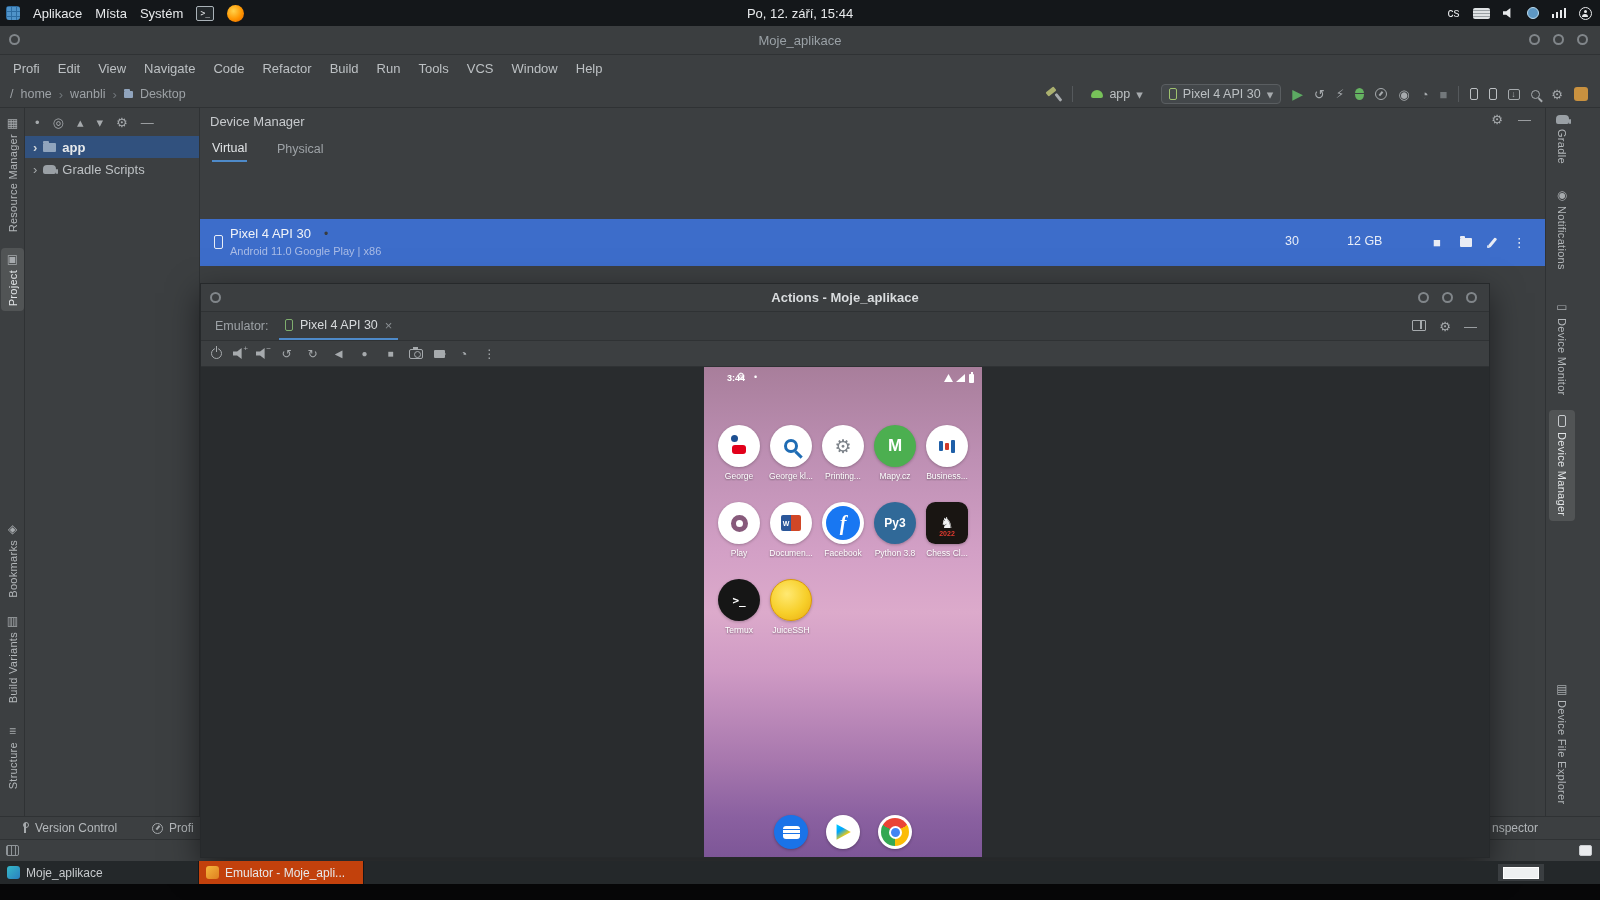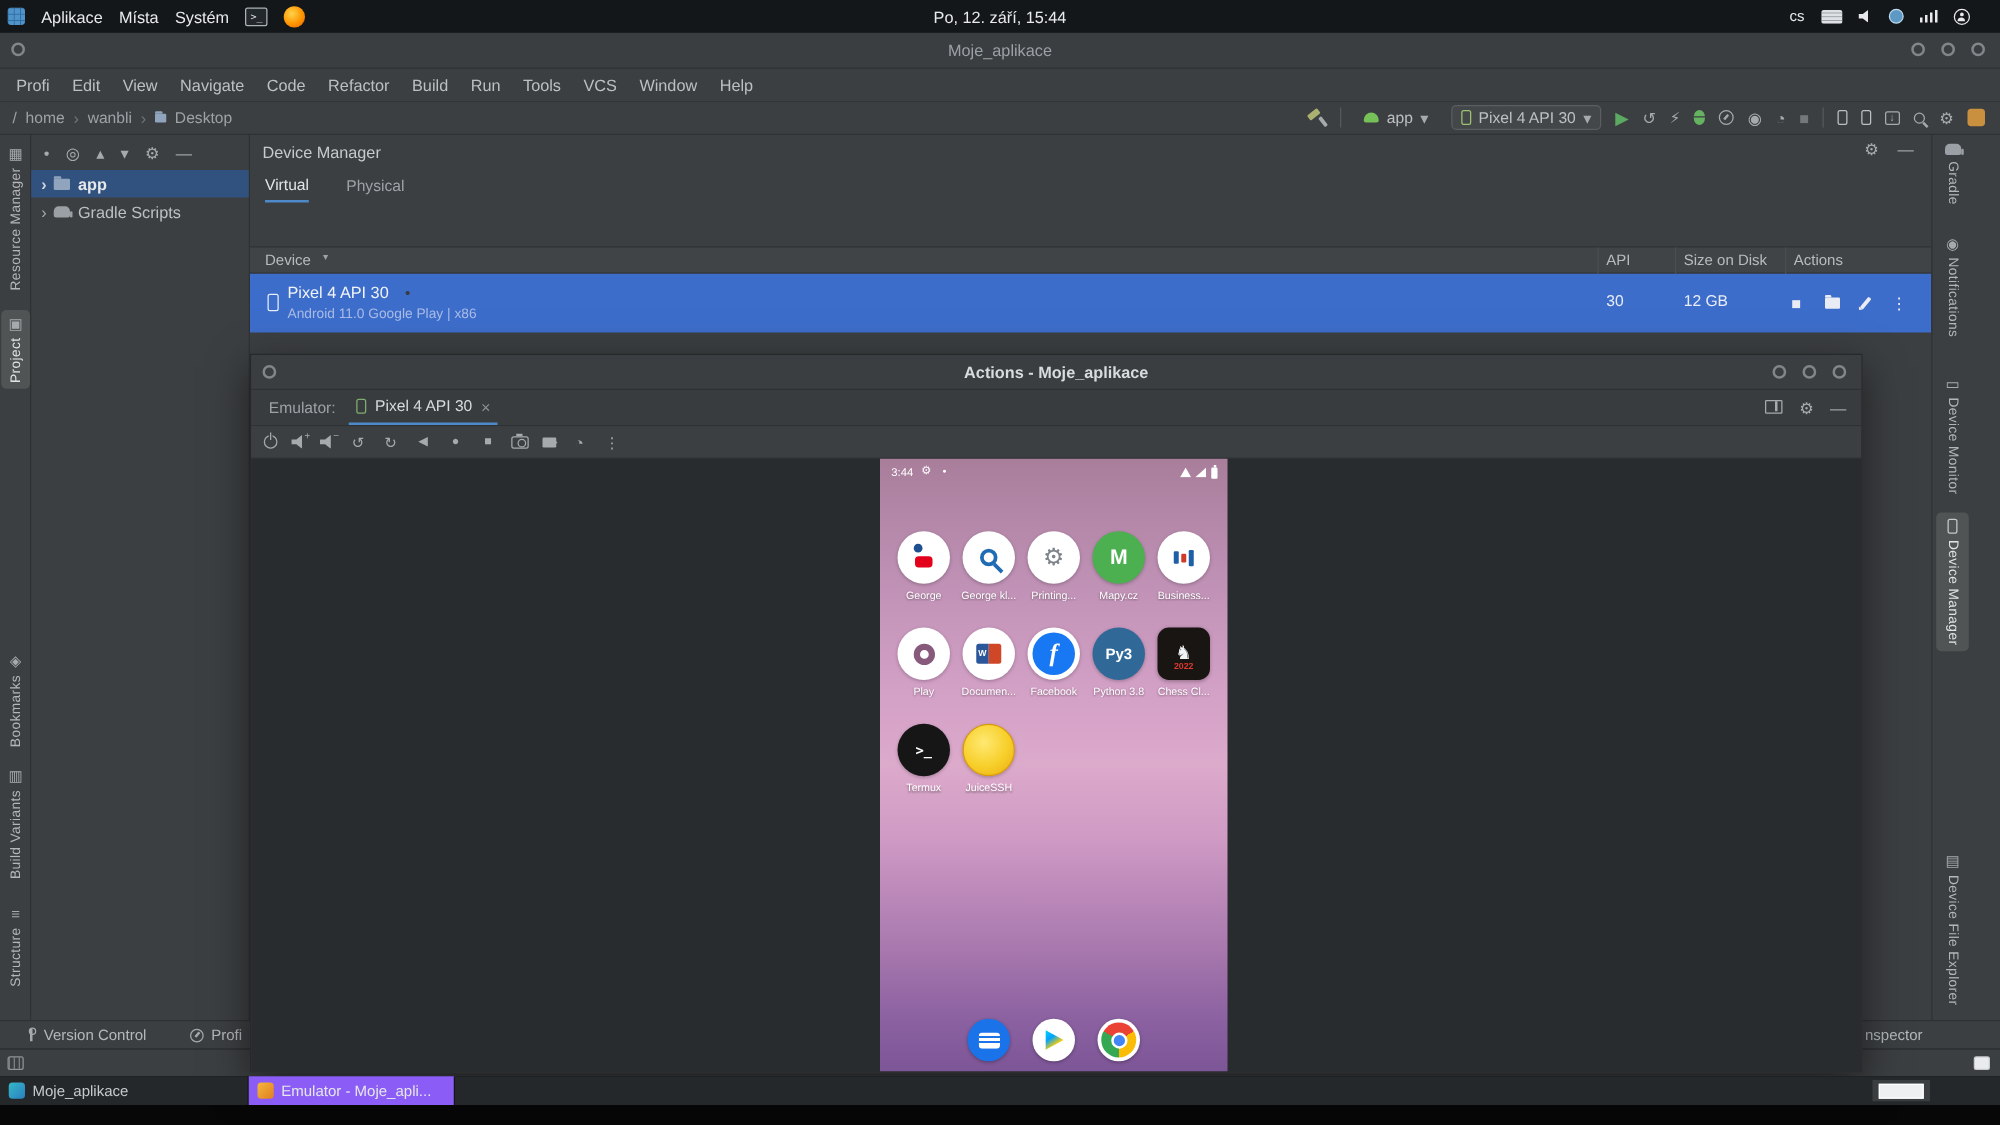--- a/index.html
+++ b/index.html
@@ -69,21 +69,21 @@
   .net-ic{display:inline-block;width:12px;height:12px;border:1.5px solid #bcdcf0;border-radius:50%;background:#5e98c4}
   .ff-ic{display:inline-block;width:17px;height:17px;border-radius:50%;background:radial-gradient(circle at 38% 35%,#ffd24a 0%,#ff9500 55%,#e66000 100%)}
   .term-ic{display:inline-flex;align-items:center;justify-content:center;width:18px;height:15px;background:#23282b;border:1px solid #aab2b8;border-radius:2px;color:#e8eaec;font-size:8px;font-family:"DejaVu Sans Mono",monospace}
   .sysapp-ic{display:inline-block;width:14px;height:14px;border-radius:3px;background:#4f93c9;background-image:linear-gradient(#2d6da3 1px,transparent 1px),linear-gradient(90deg,#2d6da3 1px,transparent 1px);background-size:5px 5px}
 
   
   .sysbar{left:0;top:0;width:1600px;height:26px;background:#14171a;color:#e8eaec;font-size:13px;z-index:70}
   .sysbar .left{position:absolute;left:6px;top:0;height:26px;gap:13px}
   .sysbar .menu{cursor:default}
   .sysclock{position:absolute;left:0;top:0;width:100%;height:26px;display:flex;align-items:center;justify-content:center;font-size:13px}
-  .sysbar .right{position:absolute;right:24px;top:0;height:26px;gap:13px;font-size:12px}
+  .sysbar .right{position:absolute;right:8px;top:0;height:26px;gap:13px;font-size:12px}
 
   
   .titlebar{left:0;top:26px;width:1600px;height:29px;background:#3b3e40;border-bottom:1px solid #2f3234}
   .titlebar .ttl{position:absolute;left:0;top:0;width:100%;height:28px;display:flex;align-items:center;justify-content:center;color:#9aa1a6;font-size:13px}
   .titlebar .lc{position:absolute;left:9px;top:8px}
   .titlebar .rc{position:absolute;right:12px;top:8px;display:flex;gap:13px}
   .menubar{left:0;top:55px;width:1600px;height:26px;background:#3c3f41;display:flex;align-items:center;padding-left:4px;font-size:13px;color:#bcc0c3}
   .menubar span{padding:0 9px;cursor:default}
   .navbar{left:0;top:81px;width:1600px;height:27px;background:#3c3f41;border-bottom:1px solid #2f3234}
   .crumbs{position:absolute;left:10px;top:0;height:26px;gap:7px;font-size:12.5px;color:#9da2a6}
@@ -147,21 +147,21 @@
   .emutabs .lbl{position:absolute;left:14px;top:7px;font-size:12.5px;color:#9da2a6}
   .emutab{position:absolute;left:78px;top:0;height:28px;display:flex;align-items:center;gap:7px;padding:0 6px;font-size:12.5px;color:#d7dadc;border-bottom:2px solid #4e8ac9}
   .emutabs .ric{position:absolute;right:12px;top:8px;display:flex;gap:13px}
   .emutool{position:absolute;left:0;top:57px;width:100%;height:26px;background:#3c3f41;border-bottom:1px solid #2f3234;display:flex;align-items:center;gap:11px;padding-left:10px}
   .emutool .gi{font-size:12px;width:15px}
   .emucontent{position:absolute;left:0;top:83px;width:1288px;height:490px;background:#292c2e}
 
   
   .phone{position:absolute;left:503px;top:0;width:278px;height:490px;background:linear-gradient(180deg,#a87e9b 0%,#bd8fb3 18%,#d3a0c6 38%,#dcaacb 50%,#cf9ac4 62%,#a878ae 80%,#8a60a0 92%,#7d5697 100%)}
   .pstat{position:absolute;left:0;top:4px;width:100%;height:14px;color:#fff}
-  .pstat .time{position:absolute;left:9px;top:2px;font-size:9px;font-weight:normal}
+  .pstat .time{position:absolute;left:23px;top:2px;font-size:9px;font-weight:bold}
   .pstat .gr{position:absolute;left:33px;top:1px;font-size:9px;color:#fff}
   .pstat .dt{position:absolute;left:50px;top:2px;font-size:9px}
   .wifi-ic{position:absolute;width:9px;height:8px;background:#fff;clip-path:polygon(50% 0,100% 100%,0 100%)}
   .sig-ic{position:absolute;width:9px;height:8px;background:#fff;clip-path:polygon(100% 0,100% 100%,0 100%)}
   .batt-ic{position:absolute;width:5px;height:9px;background:#fff;border-radius:1px}
   .batt-ic::before{content:"";position:absolute;left:1.5px;top:-2px;width:2px;height:2px;background:#fff}
   .app{position:absolute;width:52px;text-align:center}
   .aic{width:42px;height:42px;border-radius:50%;margin:0 auto;display:flex;align-items:center;justify-content:center;box-shadow:0 1px 3px rgba(0,0,0,.25);position:relative}
   .aic.white{background:#fff}
   .albl{margin-top:4px;font-size:8.5px;color:#fff;text-shadow:0 1px 2px rgba(0,0,0,.45);white-space:nowrap;overflow:hidden}
@@ -187,21 +187,21 @@
   .lemon{background:radial-gradient(circle at 40% 35%,#ffe972 0%,#f7cf2a 55%,#e9ab10 100%);border:1px solid #d99a06}
   .dock{position:absolute;width:34px;height:34px;border-radius:50%;display:flex;align-items:center;justify-content:center;box-shadow:0 1px 3px rgba(0,0,0,.3)}
   .msg-bubble{width:17px;height:13px;background:#fff;border-radius:3px;background-image:linear-gradient(transparent 3px,#1a73e8 3px,#1a73e8 4.5px,transparent 4.5px,transparent 7px,#1a73e8 7px,#1a73e8 8.5px,transparent 8.5px)}
   .play-tri{width:17px;height:17px;clip-path:polygon(12% 4%,96% 50%,12% 96%);background:linear-gradient(145deg,#00d7fe 0%,#00a3ff 35%,#ffce00 65%,#ff3a44 100%)}
   .chrome-ring{width:28px;height:28px;border-radius:50%;background:conic-gradient(from 300deg,#ea4335 0deg 120deg,#fbbc05 120deg 240deg,#34a853 240deg 360deg);display:flex;align-items:center;justify-content:center}
   .chrome-dot{width:13px;height:13px;border-radius:50%;background:#4285f4;border:2px solid #fff}
 
   
   .taskbar{left:0;top:861px;width:1600px;height:23px;background:#24282a;z-index:60}
   .tbtn{position:absolute;top:0;height:23px;display:flex;align-items:center;gap:6px;padding-left:7px;font-size:12px;color:#c7cacd;border-right:1px solid #141618;cursor:default}
-  .tbtn.active{background:#8b5cf6;color:#e6e8ea}
+  .tbtn.active{background:#c2410c;color:#e6e8ea}
   .as-ic{display:inline-block;width:13px;height:13px;border-radius:3px;background:linear-gradient(135deg,#35b9c8,#2a7fc0)}
   .emu-ic{display:inline-block;width:13px;height:13px;border-radius:3px;background:linear-gradient(135deg,#f5b73d,#df7f1f)}
   .preview{position:absolute;left:1498px;top:3px;width:46px;height:17px;background:#3a3e41;display:flex;align-items:center;justify-content:center}
   .preview i{display:block;width:36px;height:12px;background:#eef0f1;border:1px solid #fff}
   .blackstrip{left:0;top:884px;width:1600px;height:16px;background:#070708}
 </style>
 </head>
 <body>
 
 <div id="screen" data-name="desktop">
@@ -348,30 +348,20 @@
         <span class="dmtitle" data-name="panel-title">Device Manager</span>
         <span class="dmhicons">
           <span class="gi g-gear" data-name="panel-settings-icon"></span>
           <span class="gi g-min" data-name="hide-panel-icon"></span>
         </span>
       </div>
       <div class="dmtabs">
         <span class="dmtab sel" style="left:12px" data-name="tab-virtual">Virtual</span>
         <span class="dmtab idle" style="left:77px" data-name="tab-physical">Physical</span>
       </div>
-      <div class="thead" data-name="table-header">
-        <span style="left:12px" data-name="column-device">Device</span>
-        <span class="gi g-sort" style="left:57px;top:5px;font-size:7px;color:#9da2a6" data-name="sort-icon"></span>
-        <span style="left:1085px" data-name="column-api">API</span>
-        <span style="left:1147px" data-name="column-size">Size on Disk</span>
-        <span style="left:1235px" data-name="column-actions">Actions</span>
-        <span class="cs" style="left:1078px"></span>
-        <span class="cs" style="left:1140px"></span>
-        <span class="cs" style="left:1228px"></span>
-      </div>
       <div class="dmrow" data-name="device-row-pixel4">
         <span class="phone-ic ab" style="left:14px;top:16px;color:#e8edf7" data-name="virtual-device-icon"></span>
         <span class="nm" data-name="device-name">Pixel 4 API 30</span>
         <span class="gi g-dot ab" style="left:124px;top:9px;color:#383c3f;font-size:12px" data-name="running-dot-icon"></span>
         <span class="dt" data-name="device-details">Android 11.0 Google Play | x86</span>
         <span class="cell" style="left:1085px" data-name="device-api">30</span>
         <span class="cell" style="left:1147px" data-name="device-size">12 GB</span>
         <span class="acticons" style="left:1233px">
           <span class="gi g-sq" style="color:#e9ecf4" data-name="stop-device-icon"></span>
           <span class="folder-w" data-name="open-folder-icon"></span>

